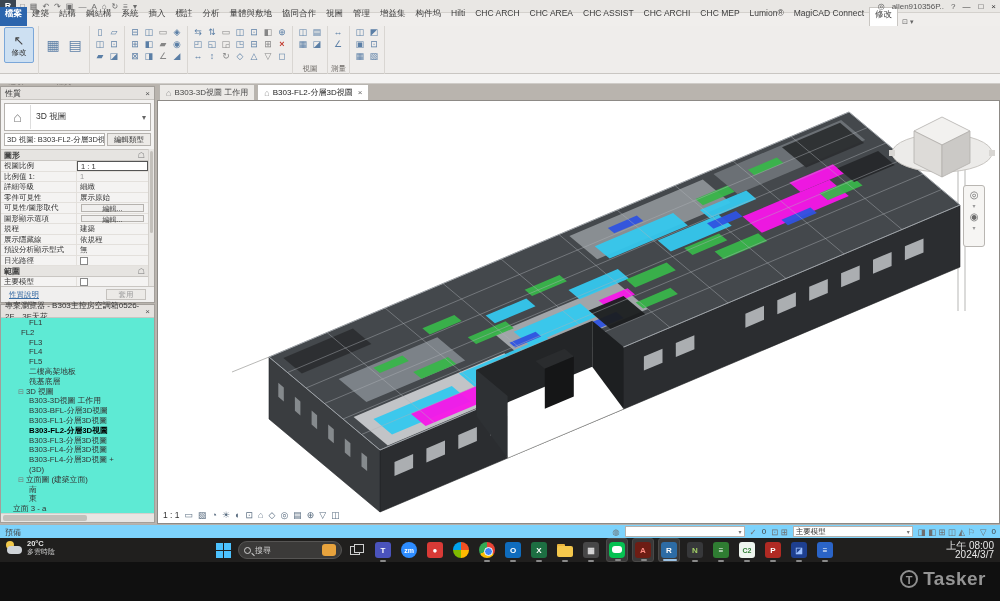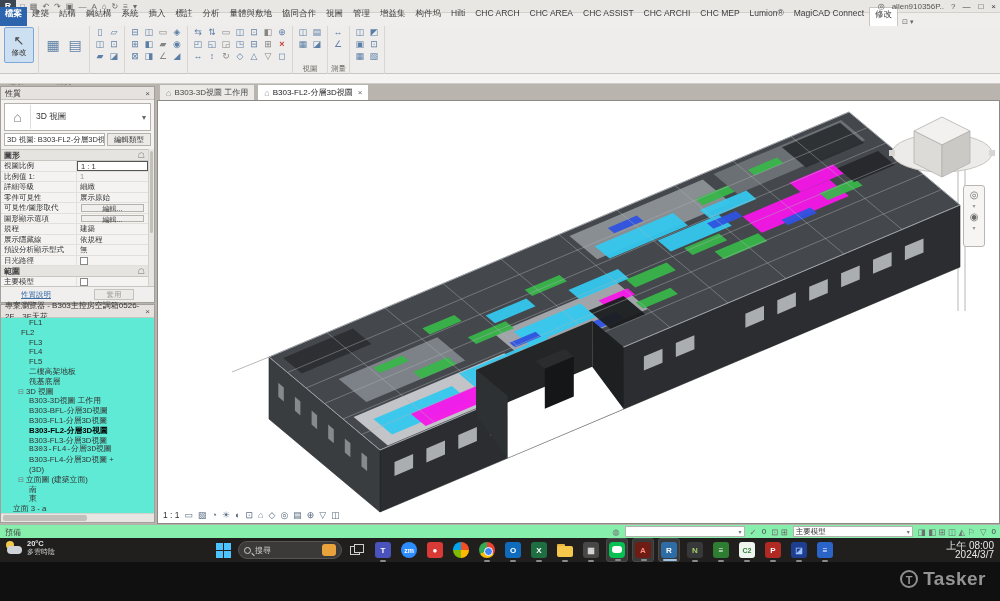--- a/index.html
+++ b/index.html
@@ -55,21 +55,21 @@
   .psec .pin { margin-left:auto; padding-right:3px; font-weight:normal; color:#777; }
   .prow { height:10.5px; display:flex; border-bottom:1px solid #e3e0dc; }
   .plab { width:76px; padding-left:3px; line-height:10px; font-size:7.5px; white-space:nowrap; overflow:hidden; border-right:1px solid #e3e0dc; }
   .pval { flex:1; padding-left:3px; line-height:10px; font-size:7.5px; white-space:nowrap; overflow:hidden; }
   .pval.input { background:#fff; border:1px solid #555; }
   .pval.dis { color:#9a9a9a; }
   .pbtn { flex:1; margin:1px 4px; border:1px solid #b5b2ae; background:#f0efee; text-align:center; font-size:7px; line-height:8px; cursor:pointer; }
   .pcheck { width:8px; height:8px; border:1px solid #888; background:#fff; margin:1px 0 0 3px; cursor:pointer; }
   .pscroll { position:absolute; right:0; top:62px; bottom:16px; width:6px; background:#e8e6e3; border-left:1px solid #d4d1cd; }
   .pscroll .thumb { position:absolute; left:1px; right:1px; top:2px; height:60%; background:#c3c0bb; border-radius:2px; }
-  .pfoot { position:absolute; left:0; right:0; bottom:0; height:16px; border-top:1px solid #c9c6c2; display:flex; align-items:center; padding:0 20px; background:#f0efee; }
+  .pfoot { position:absolute; left:0; right:0; bottom:0; height:16px; border-top:1px solid #c9c6c2; display:flex; align-items:center; padding:0 8px; background:#f0efee; }
   .plink { color:#3b6ea5; text-decoration:underline; font-size:7.5px; cursor:pointer; }
   .papply { margin-left:auto; width:40px; height:11px; border:1px solid #c5c2be; background:#eceae7; color:#9a9a9a; text-align:center; font-size:7.5px; line-height:10px; }
 
   #browser { left:0; top:304px; width:155px; height:219px; }
   .tree { position:absolute; left:0; right:0; top:13px; bottom:9px; overflow:hidden; background:#5eead4; }
   .trow { height:9.8px; line-height:9.8px; font-size:7.8px; white-space:nowrap; color:#333; cursor:pointer; }
   .trow .nodep { color:#777; font-size:7px; margin-right:2px; }
   .trow.bold { font-weight:bold; color:#000; }
   .hscroll { position:absolute; left:0; right:0; bottom:0; height:9px; background:#e8e6e3; border-top:1px solid #d4d1cd; }
   .hscroll .thumb { position:absolute; top:1px; bottom:1px; left:2px; width:55%; background:#c3c0bb; border-radius:2px; }
@@ -81,21 +81,21 @@
   .vtab.active { background:#fff; color:#222; }
   .vtab .home { color:#8a8a8a; font-size:9px; }
   .vtab .x { color:#666; margin-left:2px; }
   .draw { position:absolute; left:0; top:16px; width:843px; height:424px; background:#fff; border:1px solid #8d8a86; }
   .vcbar { position:absolute; left:6px; bottom:4px; display:flex; align-items:center; gap:5px; font-size:8.5px; color:#333; z-index:5; }
   .vcbar .vci { font-size:9px; color:#5a6d80; cursor:pointer; }
   .navbar { position:absolute; left:806px; top:101px; width:22px; height:62px; background:#f6f5f3; border:1px solid #b9b6b2; border-radius:3px; display:flex; flex-direction:column; align-items:center; padding-top:3px; gap:2px; font-size:10px; color:#6b6b6b; z-index:6; }
   .navbar .sm { font-size:6px; color:#999; }
 
   
-  .statusbar { position:absolute; left:0; top:524px; width:1000px; height:14px; background:#86efac; border-top:1px solid #b3afaa; font-size:8px; color:#444; }
+  .statusbar { position:absolute; left:0; top:524px; width:1000px; height:14px; background:#7dd3fc; border-top:1px solid #b3afaa; font-size:8px; color:#444; }
   .sb-ready { position:absolute; left:5px; top:2px; }
   .sb-right { position:absolute; right:4px; top:1px; display:flex; align-items:center; gap:5px; }
   .sb-combo { width:120px; height:11px; background:#fff; border:1px solid #b5b2ae; display:flex; align-items:center; font-size:7.5px; padding:0 2px; color:#333; }
   .sb-combo .ch { margin-left:auto; color:#777; font-size:6px; }
   .sb-ic { color:#6f6f6f; font-size:8.5px; cursor:pointer; }
 
   
   .taskbar { position:absolute; left:0; top:538px; width:1000px; height:24px; background:#201f1e; }
   .weather { position:absolute; left:5px; top:2px; display:flex; align-items:center; gap:4px; color:#e8e8e8; cursor:pointer; }
   .wicon { position:relative; width:18px; height:16px; }
@@ -429,21 +429,21 @@
         <div class="trow" style="padding-left: 28px;"><span>FL4</span></div>
         <div class="trow" style="padding-left: 28px;"><span>FL5</span></div>
         <div class="trow" style="padding-left: 28px;"><span>二樓高架地板</span></div>
         <div class="trow" style="padding-left: 28px;"><span>筏基底層</span></div>
         <div class="trow" style="padding-left: 17px;"><span class="nodep">⊟</span><span>3D 視圖</span></div>
         <div class="trow" style="padding-left: 28px;"><span>B303-3D視圖 工作用</span></div>
         <div class="trow" style="padding-left: 28px;"><span>B303-BFL-分層3D視圖</span></div>
         <div class="trow" style="padding-left: 28px;"><span>B303-FL1-分層3D視圖</span></div>
         <div class="trow bold" style="padding-left: 28px;"><span>B303-FL2-分層3D視圖</span></div>
         <div class="trow" style="padding-left: 28px;"><span>B303-FL3-分層3D視圖</span></div>
-        <div class="trow" style="padding-left: 28px; font-family: Liberation Mono, monospace;"><span>B303-FL4-分層3D視圖</span></div>
+        <div class="trow" style="padding-left: 28px;"><span>B303-FL4-分層3D視圖</span></div>
         <div class="trow" style="padding-left: 28px;"><span>B303-FL4-分層3D視圖 +</span></div>
         <div class="trow" style="padding-left: 28px;"><span>(3D)</span></div>
         <div class="trow" style="padding-left: 17px;"><span class="nodep">⊟</span><span>立面圖 (建築立面)</span></div>
         <div class="trow" style="padding-left: 28px;"><span>南</span></div>
         <div class="trow" style="padding-left: 28px;"><span>東</span></div>
         <div class="trow" style="padding-left: 12px;"><span>立面 3 - a</span></div>
       </div>
     <div class="hscroll">
         <div class="thumb"></div>
       </div>

